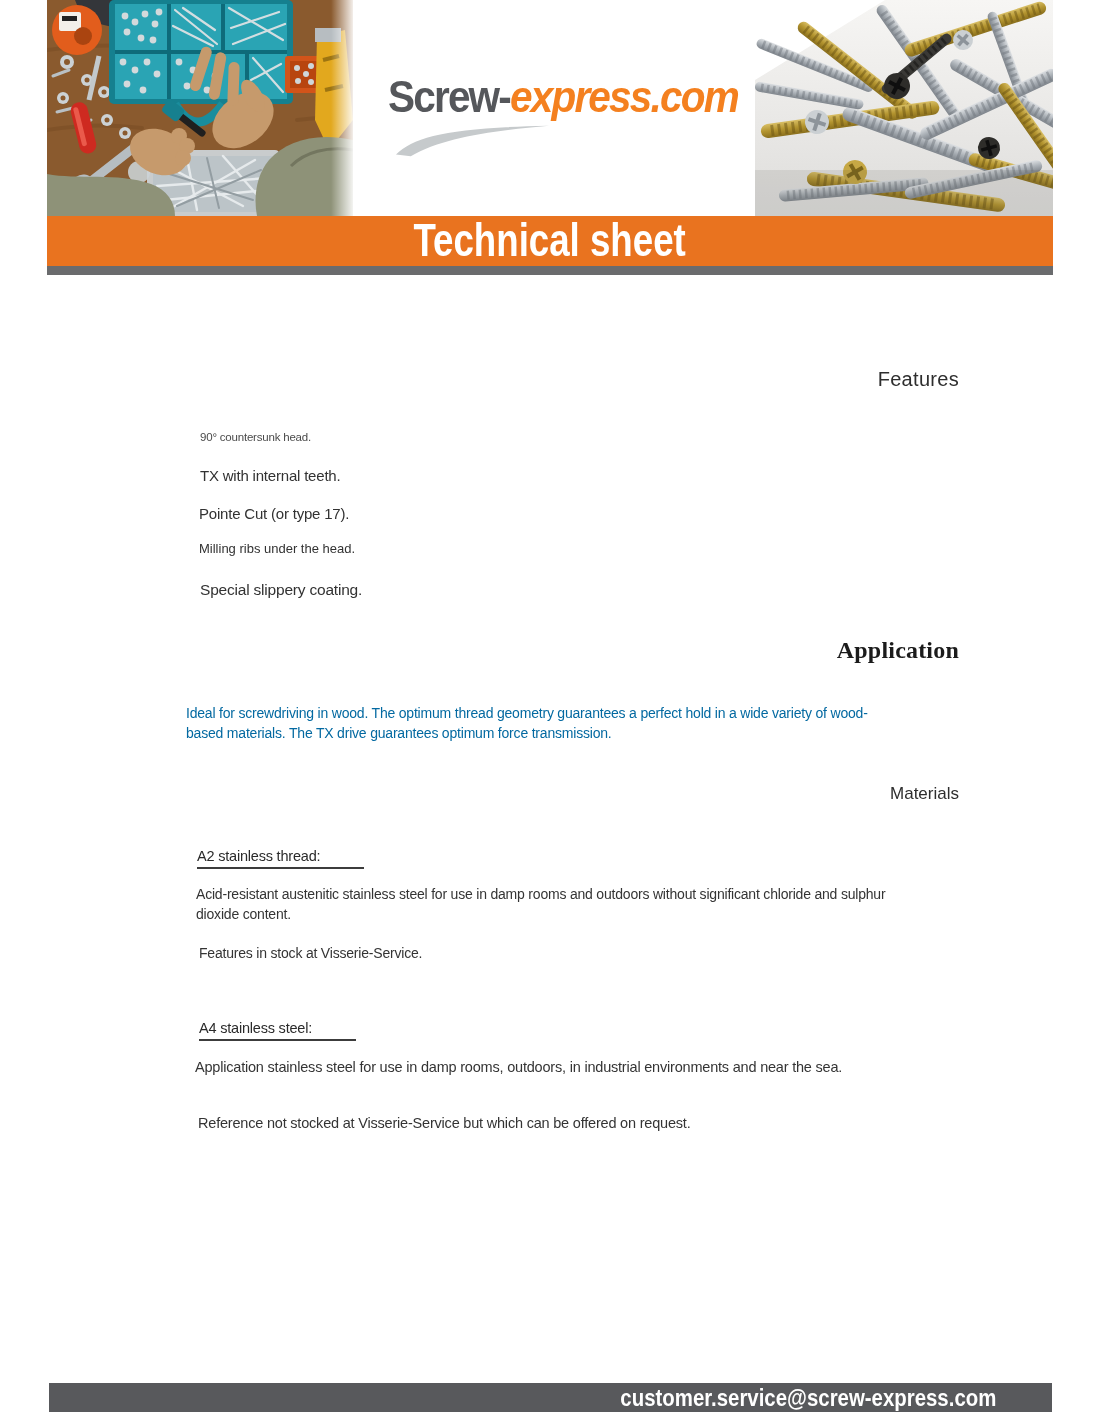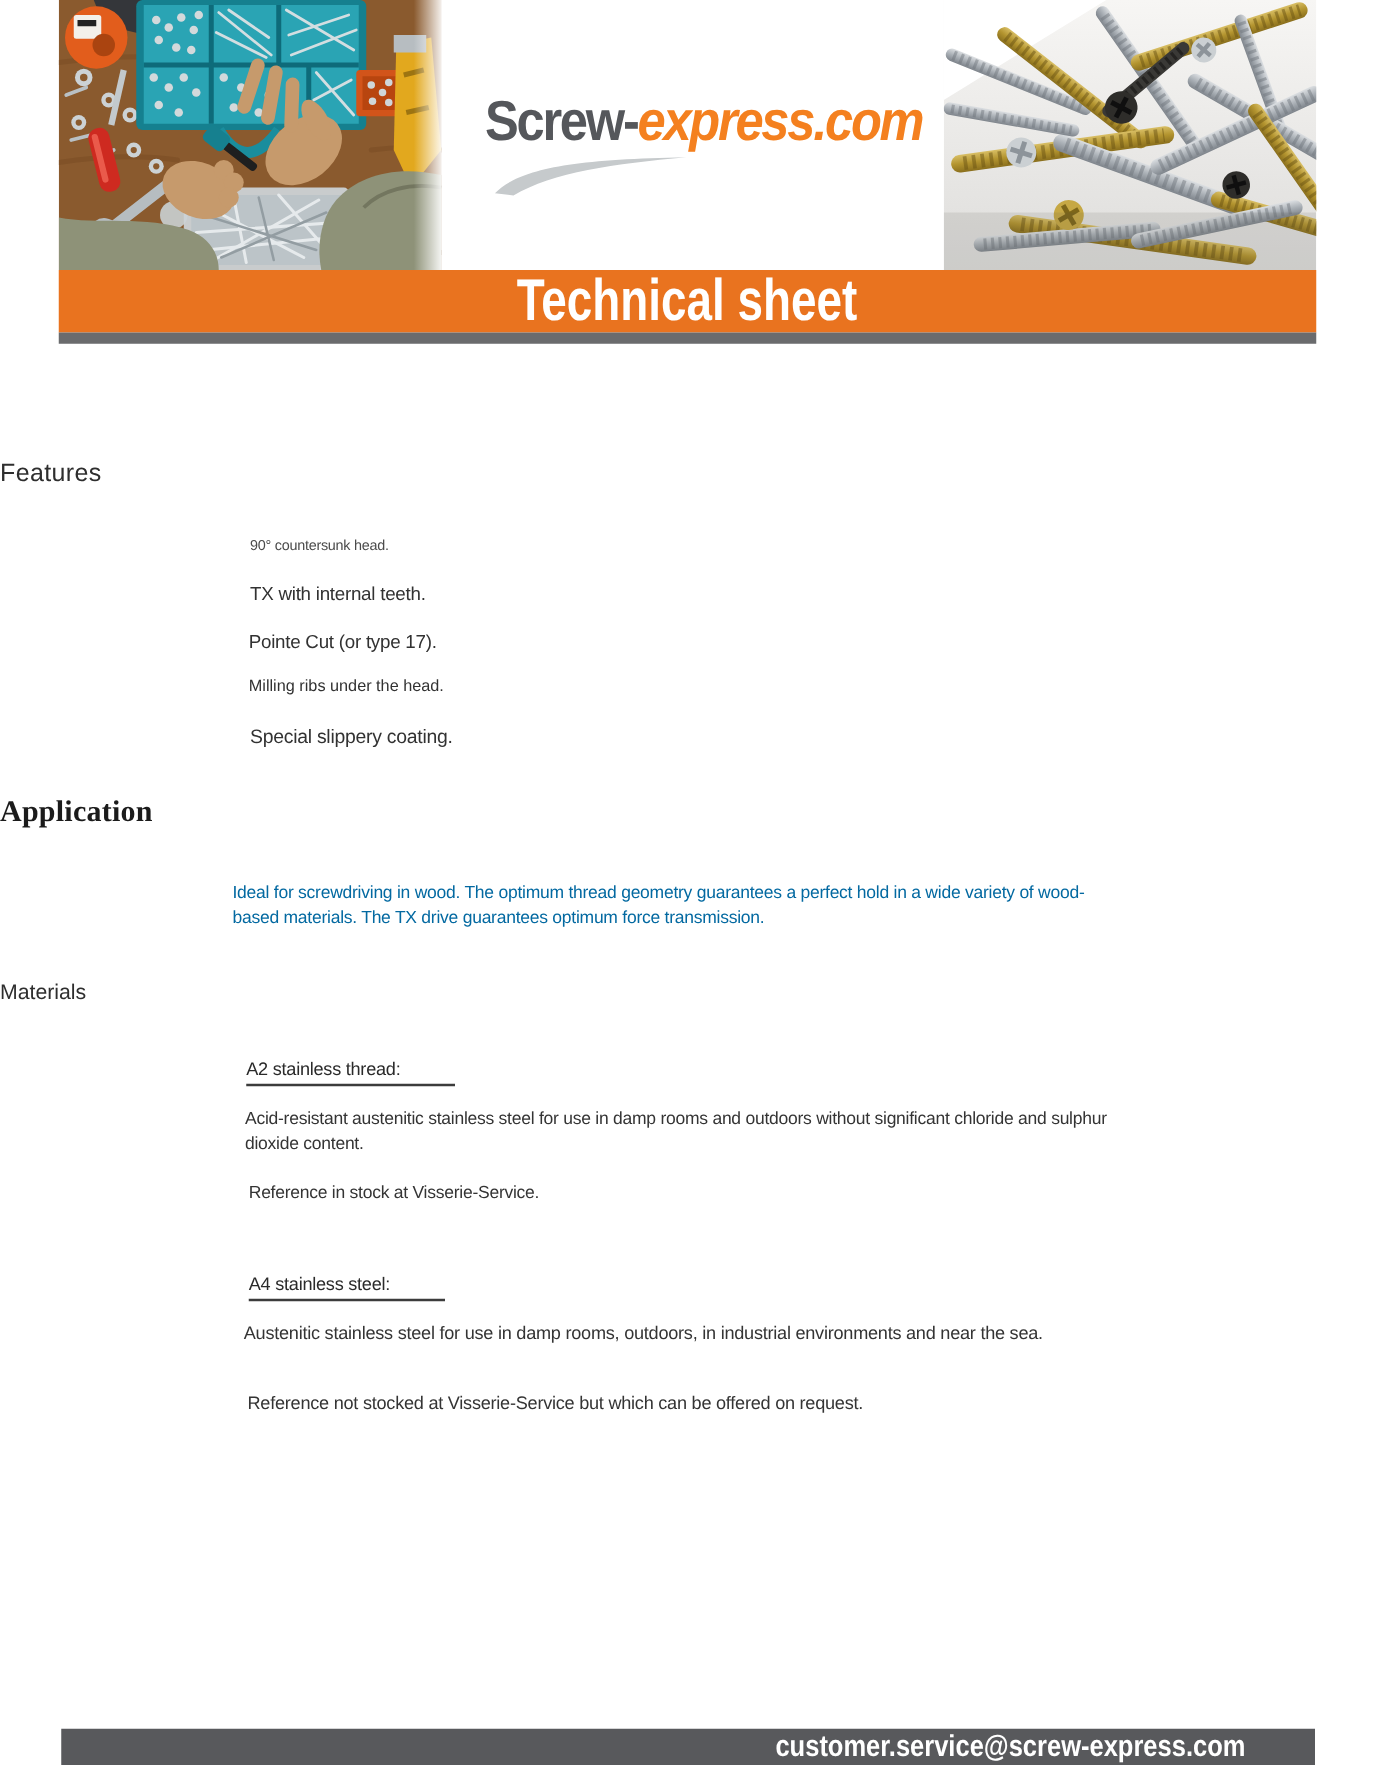--- a/index.html
+++ b/index.html
@@ -18,21 +18,21 @@
   .logo-part1{color:var(--logo_gray,#55575B);}
   .logo-part2{color:var(--logo_orange,#F4801F);font-style:italic;}
   .swoosh{position:absolute;left:5px;top:50px;width:158px;height:34px;}
   .banner{position:absolute;left:47px;top:216px;width:1006px;height:50px;
     background:var(--banner_orange,#E9731F);display:flex;align-items:center;justify-content:center;}
   .banner-text{color:#ffffff;font-weight:bold;font-size:47px;line-height:1;white-space:nowrap;
     display:inline-block;transform:scaleX(0.78);transform-origin:center;padding-bottom:3px;}
   .divider{position:absolute;left:47px;top:266px;width:1006px;height:9px;
     background:var(--divider_gray,#6A6B6D);}
   
-  .centered{position:absolute;left:0;width:959px;text-align:left;}
+  .centered{position:absolute;left:0;width:959px;text-align:right;}
   .features-title{top:368px;font-size:20px;color:#2e2e2e;letter-spacing:0.3px;}
   .f-item{position:absolute;letter-spacing:-0.2px;color:#323232;white-space:nowrap;}
   .f0{left:200px;top:431px;font-size:11.5px;color:#4b4b4b;}
   .f1{left:200px;top:467px;font-size:15px;text-align:center;}
   .f2{left:199px;top:505px;font-size:15px;}
   .f3{left:199px;top:541px;font-size:13px;letter-spacing:0;}
   .f4{left:200px;top:581px;font-size:15.5px;}
   .application-title{top:637px;font-family:"Liberation Serif",serif;font-weight:bold;
     font-size:24px;color:#1b1b1b;letter-spacing:0.2px;}
   .application-body{position:absolute;left:186px;top:703px;width:710px;
@@ -366,25 +366,25 @@
 
   <div class="centered application-title">Application</div>
   <div class="application-body">Ideal for screwdriving in wood. The optimum thread geometry guarantees a perfect hold in a wide variety of wood-based materials. The TX drive guarantees optimum force transmission.</div>
 
   <div class="centered materials-title">Materials</div>
 
   <div class="mat-heading m0-heading">
     <span>A2 stainless thread:</span>
   </div>
   <div class="m0-desc">Acid-resistant austenitic stainless steel for use in damp rooms and outdoors without significant chloride and sulphur dioxide content.</div>
-  <div class="m0-ref">Reference in stock at Visserie-Service.</div>
+  <div class="m0-ref">Features in stock at Visserie-Service.</div>
 
   <div class="mat-heading m1-heading">
     <span>A4 stainless steel:</span>
   </div>
-  <div class="m1-desc">Austenitic stainless steel for use in damp rooms, outdoors, in industrial environments and near the sea.</div>
+  <div class="m1-desc">Application stainless steel for use in damp rooms, outdoors, in industrial environments and near the sea.</div>
   <div class="m1-ref">Reference not stocked at Visserie-Service but which can be offered on request.</div>
 
   <div class="footer">
     <span class="footer-text">customer.service@screw-express.com</span>
   </div>
 
 </div>
 
 </body></html>

